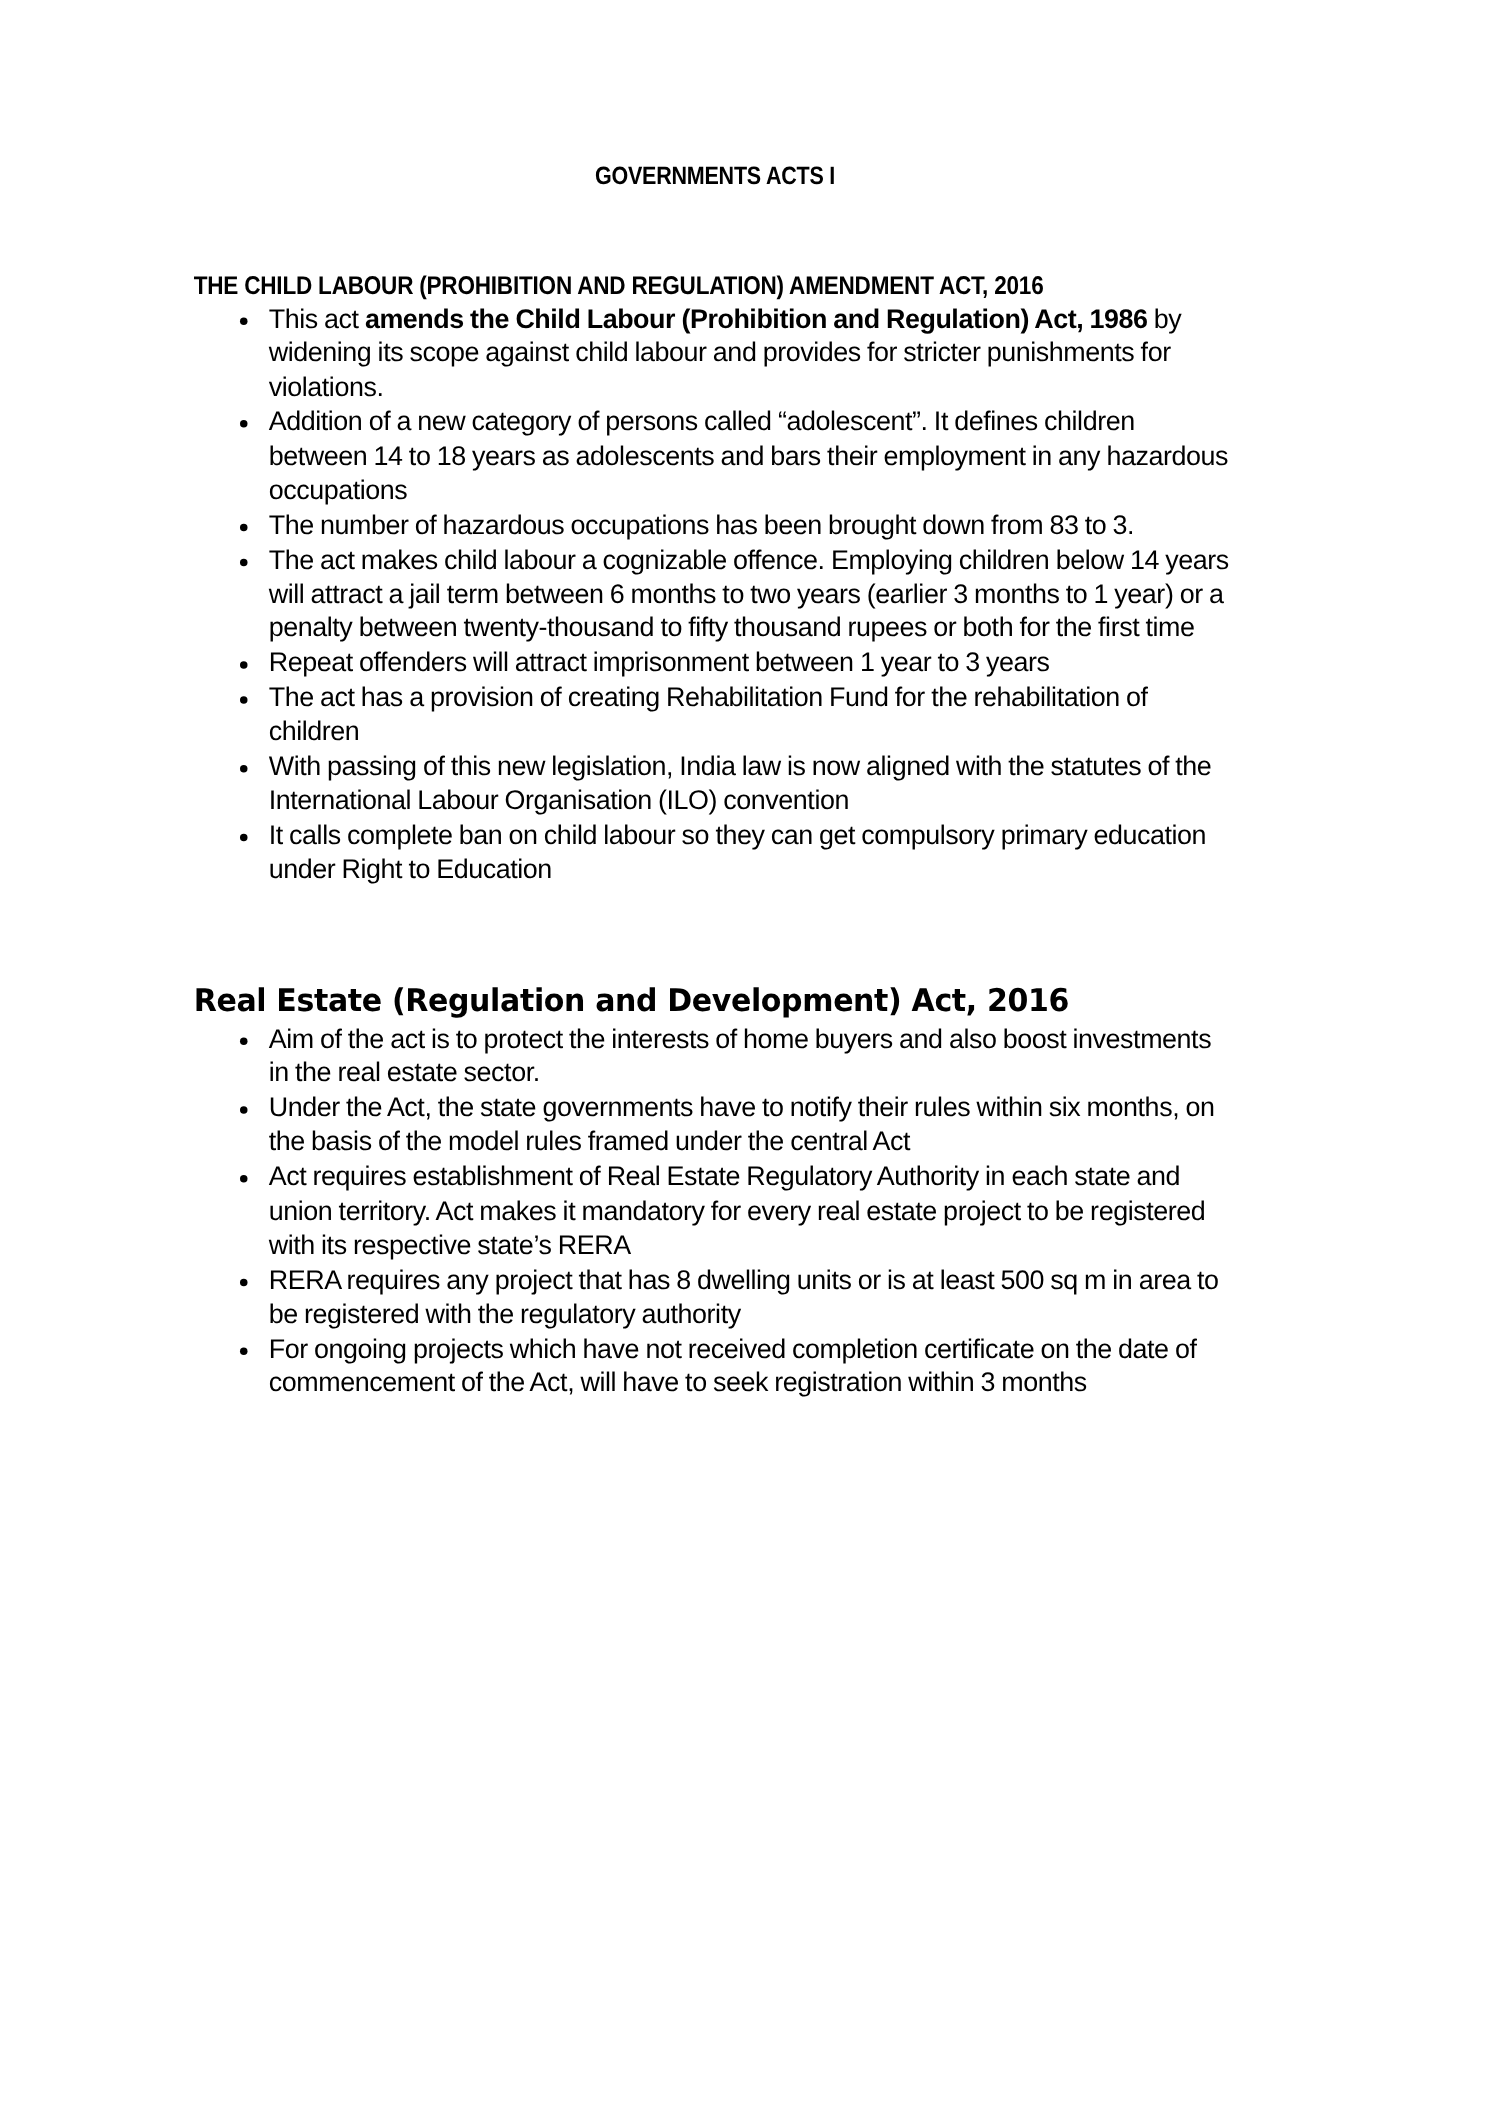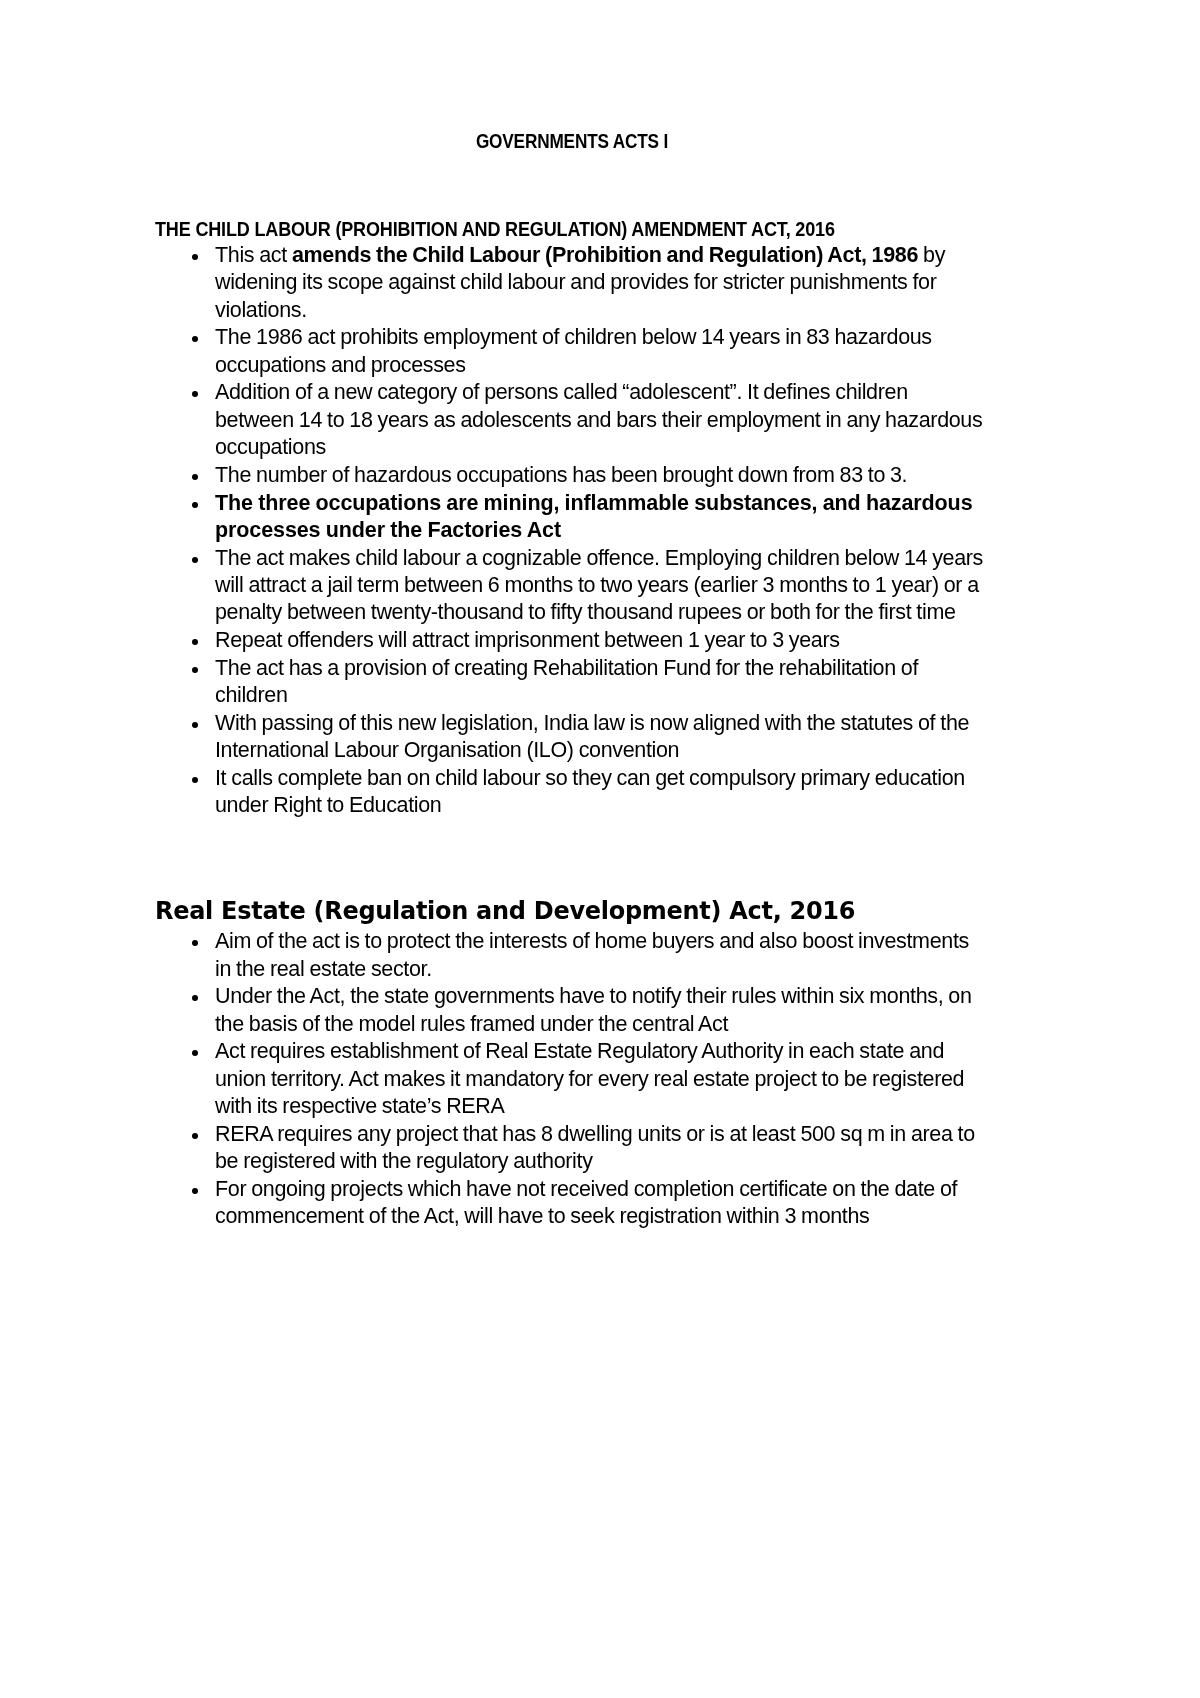--- a/index.html
+++ b/index.html
@@ -111,24 +111,22 @@
   <div class="content">
 
     <div class="doc-title">GOVERNMENTS ACTS I</div>
 
     <div class="spacer-lg"></div>
 
     <div class="section-heading-condensed">THE CHILD LABOUR (PROHIBITION AND REGULATION) AMENDMENT ACT, 2016</div>
 
     <ul class="bullets list-block" id="section-0-list">
         <li>This act <b>amends the Child Labour (Prohibition and Regulation) Act, 1986</b> by widening its scope against child labour and provides for stricter punishments for violations.</li>
-        <li>The 1986 act prohibits employment of children below 14 years in 83 hazardous occupations and processes</li>
         <li>Addition of a new category of persons called “adolescent”. It defines children between 14 to 18 years as adolescents and bars their employment in any hazardous occupations</li>
         <li>The number of hazardous occupations has been brought down from 83 to 3.</li>
-        <li class="bold-item">The three occupations are mining, inflammable substances, and hazardous processes under the Factories Act</li>
         <li>The act makes child labour a cognizable offence. Employing children below 14 years will attract a jail term between 6 months to two years (earlier 3 months to 1 year) or a penalty between twenty-thousand to fifty thousand rupees or both for the first time</li>
         <li>Repeat offenders will attract imprisonment between 1 year to 3 years</li>
         <li>The act has a provision of creating Rehabilitation Fund for the rehabilitation of children</li>
         <li>With passing of this new legislation, India law is now aligned with the statutes of the International Labour Organisation (ILO) convention</li>
         <li>It calls complete ban on child labour so they can get compulsory primary education under Right to Education</li>
       </ul>
 
     <div class="spacer-section"></div>
 
     <div class="section-heading-large">Real Estate (Regulation and Development) Act, 2016</div>

